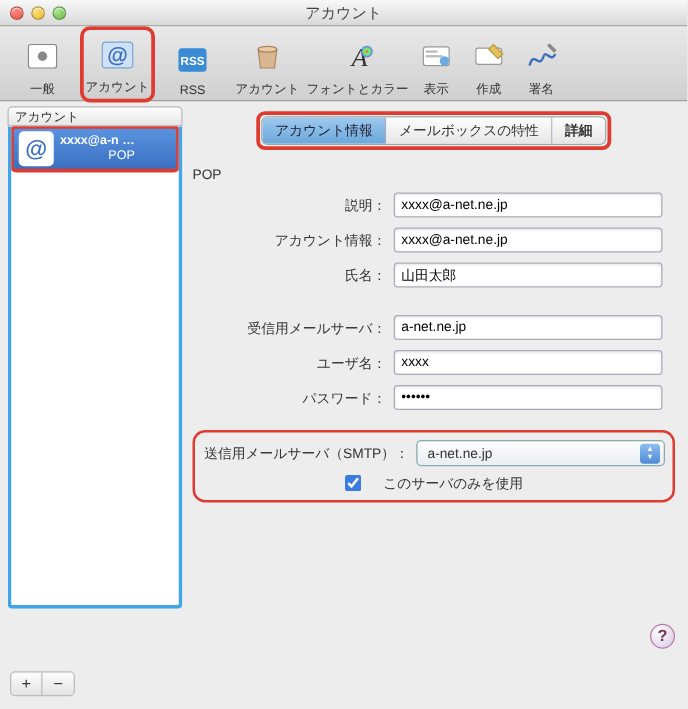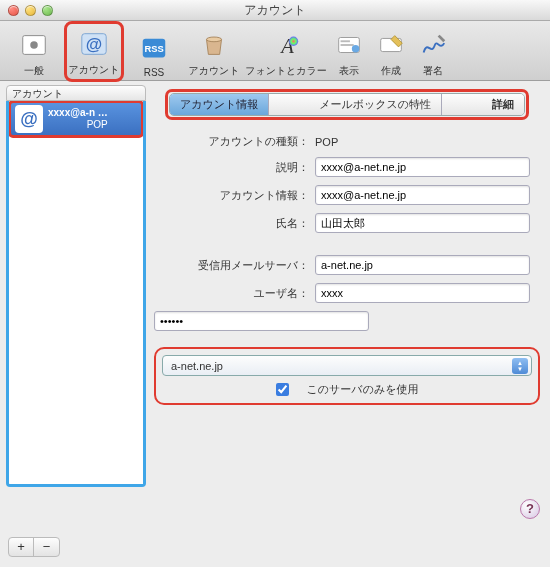--- a/index.html
+++ b/index.html
@@ -48,21 +48,21 @@
 .acct-row .ai { width:28px; height:28px; background:#fff; border-radius:4px; display:flex; align-items:center; justify-content:center; color:#3a6fc0; font-size:18px; font-weight:bold;}
 .acct-row .txt { line-height:12px; font-size:10px;text-align:right; }
 .acct-row .main { font-weight:bold; }
 
 .pm-bar { margin-top:4px; height:20px; background:linear-gradient(#fdfdfd,#e3e3e3); border:1px solid #bbb; border-radius:4px; display:flex; width:52px;}
 .pm-bar .btn { width:26px; text-align:center; line-height:17px; font-size:13px; border-right:1px solid #bbb; cursor:pointer;}
 .pm-bar .btn:last-child{border:none;}
 
 .content { flex:1; padding:8px 10px 8px 4px; position:relative; }
 .tabs { display:flex; justify-content:center; margin-bottom:14px; }
-.seg { display:inline-flex; border:1px solid #9aa; border-radius:5px; overflow:hidden; background:linear-gradient(#fdfdfd,#e6e6e6);gap:40px; }
+.seg { display:inline-flex; border:1px solid #9aa; border-radius:5px; overflow:hidden; background:linear-gradient(#fdfdfd,#e6e6e6); }
 .seg .t { padding:3px 10px; font-size:11px; border-right:1px solid #aab; cursor:pointer; background:linear-gradient(#fdfdfd,#e6e6e6);}
 .seg .t:last-child{border:none;font-weight:bold;}
 .seg .t.sel { background:linear-gradient(#9ec9ef,#6ba7db); color:#223; }
 .tab-hl { border:3px solid #e03b30; border-radius:7px; padding:1px 1px; display:inline-block; }
 
 .form { display:flex; flex-direction:column; gap:8px; }
 .row { display:flex; align-items:center; gap:6px; }
 .row .lbl { width:155px; text-align:right; font-size:11px; }
 .row .val { font-size:11px; }
 .row input[type=text], .row input[type=password] { width:215px; height:20px; border:1px solid #aab; border-radius:3px; padding:0 5px; font-size:11px; background:#fff; box-shadow:inset 0 1px 2px rgba(0,0,0,.12);}
@@ -194,21 +194,20 @@
         <span class="seg">
           <span class="t sel">アカウント情報</span>
           <span class="t">メールボックスの特性</span>
           <span class="t">詳細</span>
         </span>
       </span>
     </div>
 
     <div class="form">
       <div class="row">
-        <span class="lbl">アカウントの種類：</span>
         <span class="val">POP</span>
       </div>
       <div class="row">
         <span class="lbl">説明：</span>
         <input type="text" value="xxxx@a-net.ne.jp" style="">
       </div>
       <div class="row">
         <span class="lbl">アカウント情報：</span>
         <input type="text" value="xxxx@a-net.ne.jp" style="">
       </div>
@@ -219,25 +218,27 @@
       <div class="spacer"></div>
       <div class="row">
         <span class="lbl">受信用メールサーバ：</span>
         <input type="text" value="a-net.ne.jp" style="">
       </div>
       <div class="row">
         <span class="lbl">ユーザ名：</span>
         <input type="text" value="xxxx" style="">
       </div>
       <div class="row">
+        <span class="lbl">パスワード：</span>
         <input type="text" value="••••••" style="">
       </div>
 
       <div class="smtp-group">
         <div class="row">
+          <span class="lbl" style="width:165px">送信用メールサーバ（SMTP）：</span>
           <div class="smtp-select">
             <span>a-net.ne.jp</span>
             <span class="arrows">▲<br>▼</span>
           </div>
         </div>
         <div class="cb-row">
           <input type="checkbox" checked="" style="">
           <span>このサーバのみを使用</span>
         </div>
       </div>

